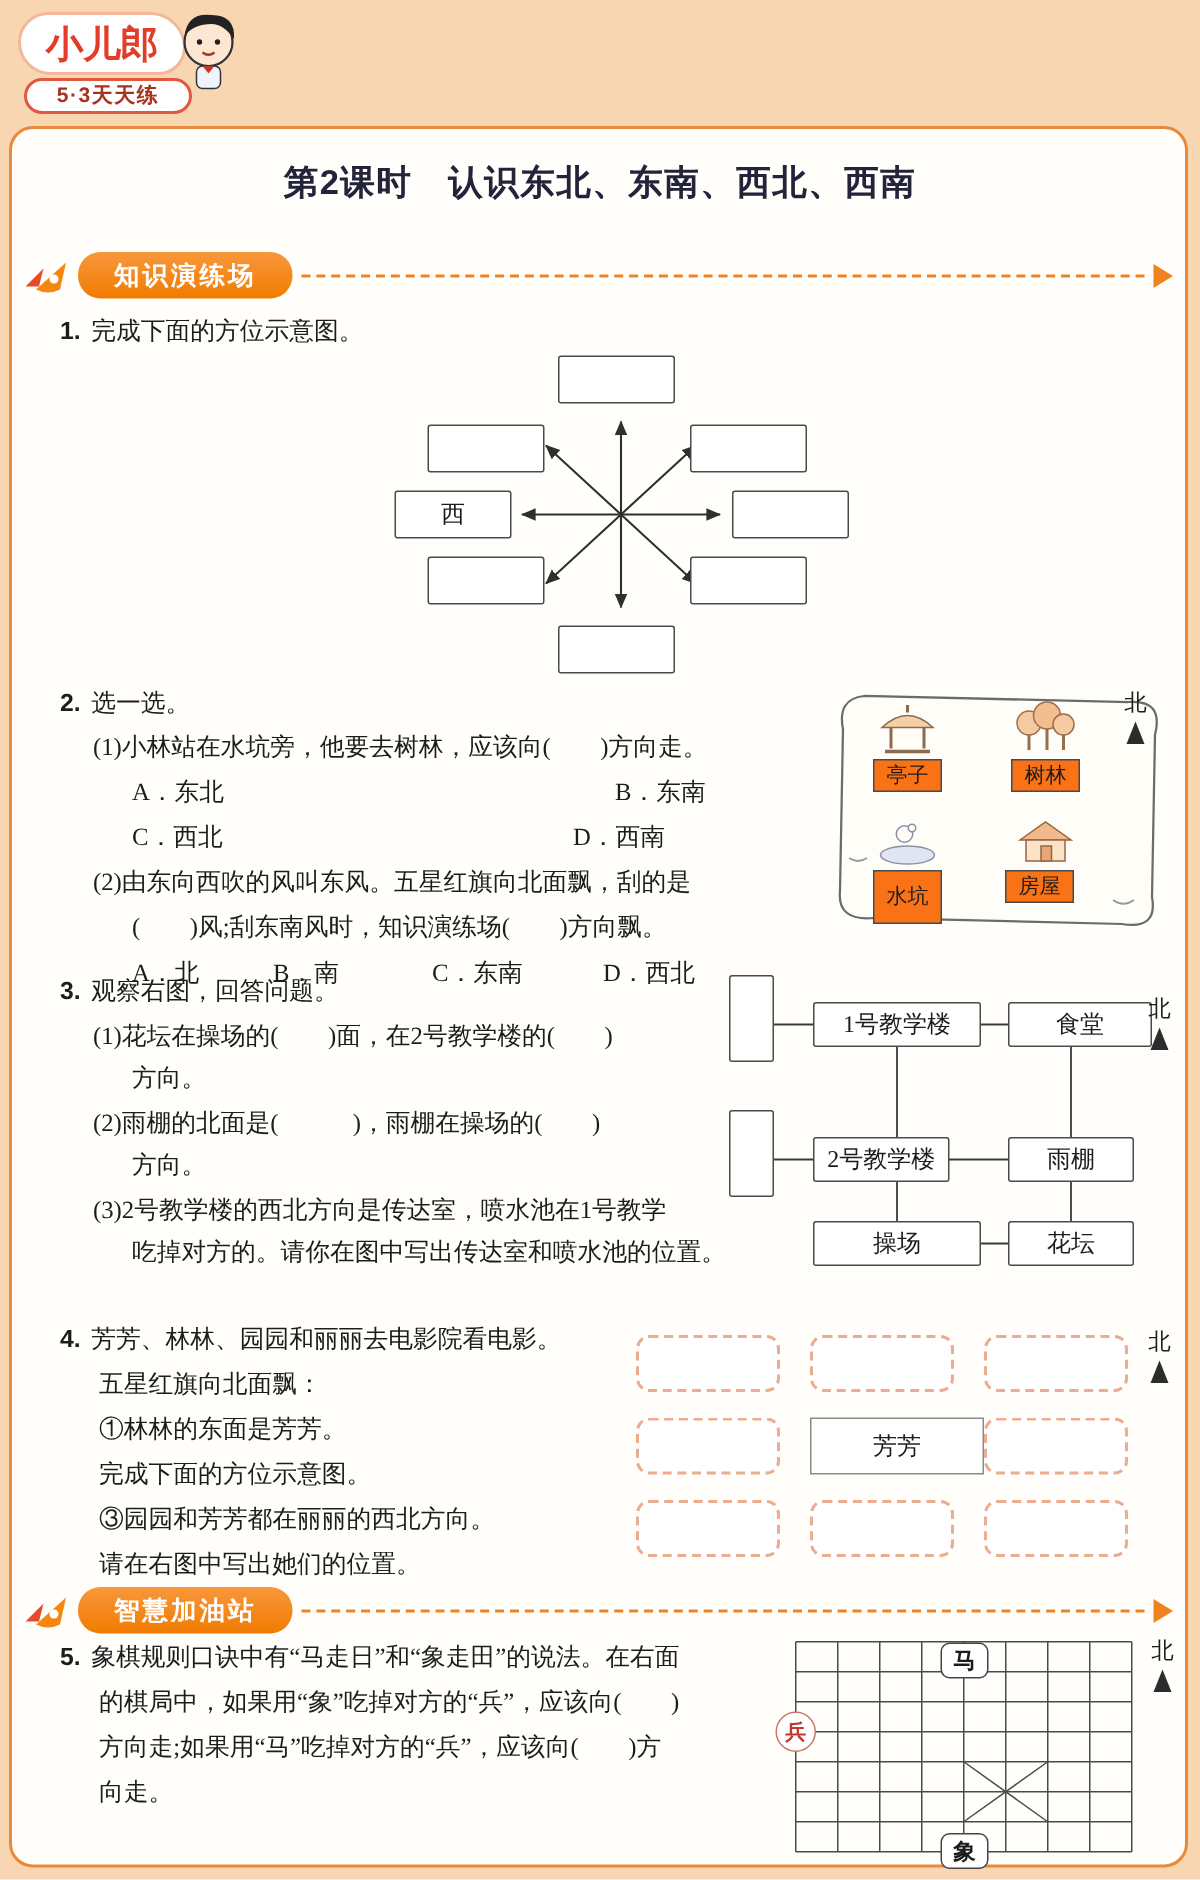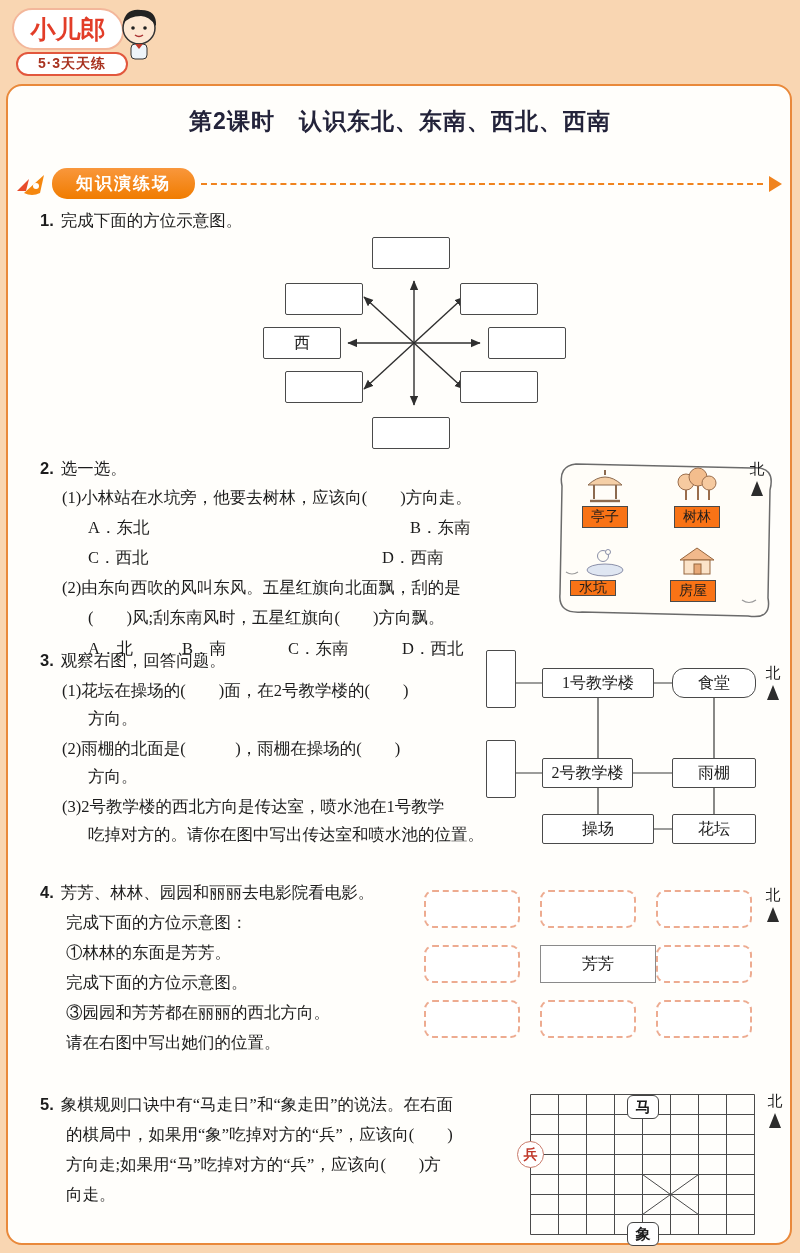--- a/index.html
+++ b/index.html
@@ -92,21 +92,21 @@
 
   <div class="t" style="left:40px;top:458px;">
     <span class="num">2.</span><span>选一选。</span>
   </div>
   <div class="t" style="left:62px;top:487px;">(1)小林站在水坑旁，他要去树林，应该向(　　)方向走。</div>
   <div class="t" style="left:88px;top:517px;">A．东北</div>
   <div class="t" style="left:382px;top:517px;margin-left:28px;">B．东南</div>
   <div class="t" style="left:88px;top:547px;">C．西北</div>
   <div class="t" style="left:382px;top:547px;">D．西南</div>
   <div class="t" style="left:62px;top:577px;">(2)由东向西吹的风叫东风。五星红旗向北面飘，刮的是</div>
-  <div class="t" style="left:88px;top:607px;">(　　)风;刮东南风时，五星红旗向(　　)方向飘。</div>
+  <div class="t" style="left:88px;top:607px;">(　　)风;刮东南风时，知识演练场(　　)方向飘。</div>
   <div class="t" style="left:88px;top:638px;">A．北</div>
   <div class="t" style="left:182px;top:638px;">B．南</div>
   <div class="t" style="left:288px;top:638px;">C．东南</div>
   <div class="t" style="left:402px;top:638px;">D．西北</div>
 
   <div class="abs" style="left:552px;top:452px;width:228px;height:176px;">
     <svg width="228" height="176" class="abs" style="left:0;top:0;">
       <path d="M24 12 Q6 14 10 34 L8 142 Q6 162 30 160 L196 164 Q220 168 216 146 L218 38 Q224 14 200 16 Z" fill="#fffdf8" stroke="#6b6b6b" stroke-width="1.5"></path>
       <path d="M190 148 q7 5 14 0" stroke="#9a9a9a" fill="none" stroke-width="1.2"></path>
       <path d="M14 120 q6 4 12 0" stroke="#9a9a9a" fill="none" stroke-width="1.2"></path>
@@ -124,21 +124,21 @@
       <circle cx="24" cy="11" r="9" fill="#f3bd8d" stroke="#9a6d4c"></circle>
       <circle cx="35" cy="17" r="7" fill="#f6caa0" stroke="#9a6d4c"></circle>
       <path d="M12 24 V34 M24 20 V34 M35 24 V34" stroke="#9a6d4c" stroke-width="2"></path>
     </svg>
     <div class="map-label" style="left:122px;top:54px;width:46px;height:22px;">树林</div>
     <svg class="abs" style="left:30px;top:96px;" width="46" height="30" viewBox="0 0 46 30">
       <circle cx="21" cy="8" r="5.5" fill="#fffdf6" stroke="#8a8fa8"></circle>
       <circle cx="26" cy="4" r="2.5" fill="#fffdf6" stroke="#8a8fa8"></circle>
       <ellipse cx="23" cy="22" rx="18" ry="6" fill="#dfe6f2" stroke="#8a8fa8"></ellipse>
     </svg>
-    <div class="map-label" style="left:18px;top:128px;width:46px;height:16px;">水坑</div>
+    <div class="map-label" style="left:30px;top:128px;width:46px;height:36px;">水坑</div>
     <svg class="abs" style="left:122px;top:92px;" width="46" height="34" viewBox="0 0 46 34">
       <path d="M6 16 L23 4 L40 16 Z" fill="#f2b98c" stroke="#96663f"></path>
       <rect x="10" y="16" width="26" height="14" fill="#fbe3c9" stroke="#96663f"></rect>
       <rect x="20" y="20" width="7" height="10" fill="#e7a877" stroke="#96663f"></rect>
     </svg>
     <div class="map-label" style="left:118px;top:128px;width:46px;height:22px;">房屋</div>
     <div class="north" style="left:192px;top:10px;">
       <div>北</div>
       <div class="north-arrow"></div>
     </div>
@@ -160,35 +160,35 @@
         <line x1="15" y1="37" x2="270" y2="37"></line>
         <line x1="15" y1="127" x2="270" y2="127"></line>
         <line x1="112" y1="37" x2="112" y2="183"></line>
         <line x1="228" y1="37" x2="228" y2="183"></line>
         <line x1="112" y1="183" x2="228" y2="183"></line>
       </g>
     </svg>
     <div class="box" style="left:0;top:4px;width:30px;height:58px;"></div>
     <div class="box" style="left:0;top:94px;width:30px;height:58px;"></div>
     <div class="box" style="left:56px;top:22px;width:112px;height:30px;">1号教学楼</div>
-    <div class="box" style="left:186px;top:22px;width:84px;height:30px;border-radius:12px;">食堂</div>
+    <div class="box" style="left:186px;top:22px;width:96px;height:30px;">食堂</div>
     <div class="box" style="left:56px;top:112px;width:91px;height:30px;">2号教学楼</div>
     <div class="box" style="left:186px;top:112px;width:84px;height:30px;">雨棚</div>
     <div class="box" style="left:56px;top:168px;width:112px;height:30px;">操场</div>
     <div class="box" style="left:186px;top:168px;width:84px;height:30px;">花坛</div>
     <div class="north" style="left:274px;top:20px;">
       <div>北</div>
       <div class="north-arrow"></div>
     </div>
   </div>
 
   <div class="t" style="left:40px;top:882px;">
     <span class="num">4.</span><span>芳芳、林林、园园和丽丽去电影院看电影。</span>
   </div>
-  <div class="t" style="left:66px;top:912px;">完成下面的方位示意图：</div>
+  <div class="t" style="left:66px;top:912px;">五星红旗向北面飘：</div>
   <div class="t" style="left:66px;top:942px;">①林林的东面是芳芳。</div>
   <div class="t" style="left:66px;top:972px;">完成下面的方位示意图。</div>
   <div class="t" style="left:66px;top:1002px;">③园园和芳芳都在丽丽的西北方向。</div>
   <div class="t" style="left:66px;top:1032px;">请在右图中写出她们的位置。</div>
 
   <div class="abs" style="left:424px;top:890px;width:330px;height:150px;">
     <div class="dash-box" style="left:0;top:0;width:96px;height:38px;"></div>
     <div class="dash-box" style="left:116px;top:0;width:96px;height:38px;"></div>
     <div class="dash-box" style="left:232px;top:0;width:96px;height:38px;"></div>
     <div class="dash-box" style="left:0;top:55px;width:96px;height:38px;"></div>
@@ -196,20 +196,30 @@
     <div class="dash-box" style="left:232px;top:55px;width:96px;height:38px;"></div>
     <div class="dash-box" style="left:0;top:110px;width:96px;height:38px;"></div>
     <div class="dash-box" style="left:116px;top:110px;width:96px;height:38px;"></div>
     <div class="dash-box" style="left:232px;top:110px;width:96px;height:38px;"></div>
   </div>
   <div class="north" style="left:760px;top:888px;">
     <div>北</div>
     <div class="north-arrow"></div>
   </div>
 
+  <div class="banner" style="top:1058px;">
+    <svg width="30" height="26" viewBox="0 0 30 26">
+      <path d="M1 20 L13 8 L10 20 Z" fill="#e84b2a"></path>
+      <path d="M8 22 L28 4 L24 22 Q16 26 8 22 Z" fill="#f5870f"></path>
+      <circle cx="20" cy="15" r="3" fill="#fff"></circle>
+    </svg>
+    <span class="banner-pill">智慧加油站</span>
+    <span class="banner-line"></span>
+    <span class="banner-arrow"></span>
+  </div>
 
   <div class="t" style="left:40px;top:1094px;">
     <span class="num">5.</span><span>象棋规则口诀中有“马走日”和“象走田”的说法。在右面</span>
   </div>
   <div class="t" style="left:66px;top:1124px;">的棋局中，如果用“象”吃掉对方的“兵”，应该向(　　)</div>
   <div class="t" style="left:66px;top:1154px;">方向走;如果用“马”吃掉对方的“兵”，应该向(　　)方</div>
   <div class="t" style="left:66px;top:1184px;">向走。</div>
 
   <div class="abs" style="left:515px;top:1092px;width:265px;height:160px;">
     <svg class="abs" style="left:15px;top:2px;" width="226" height="142">

